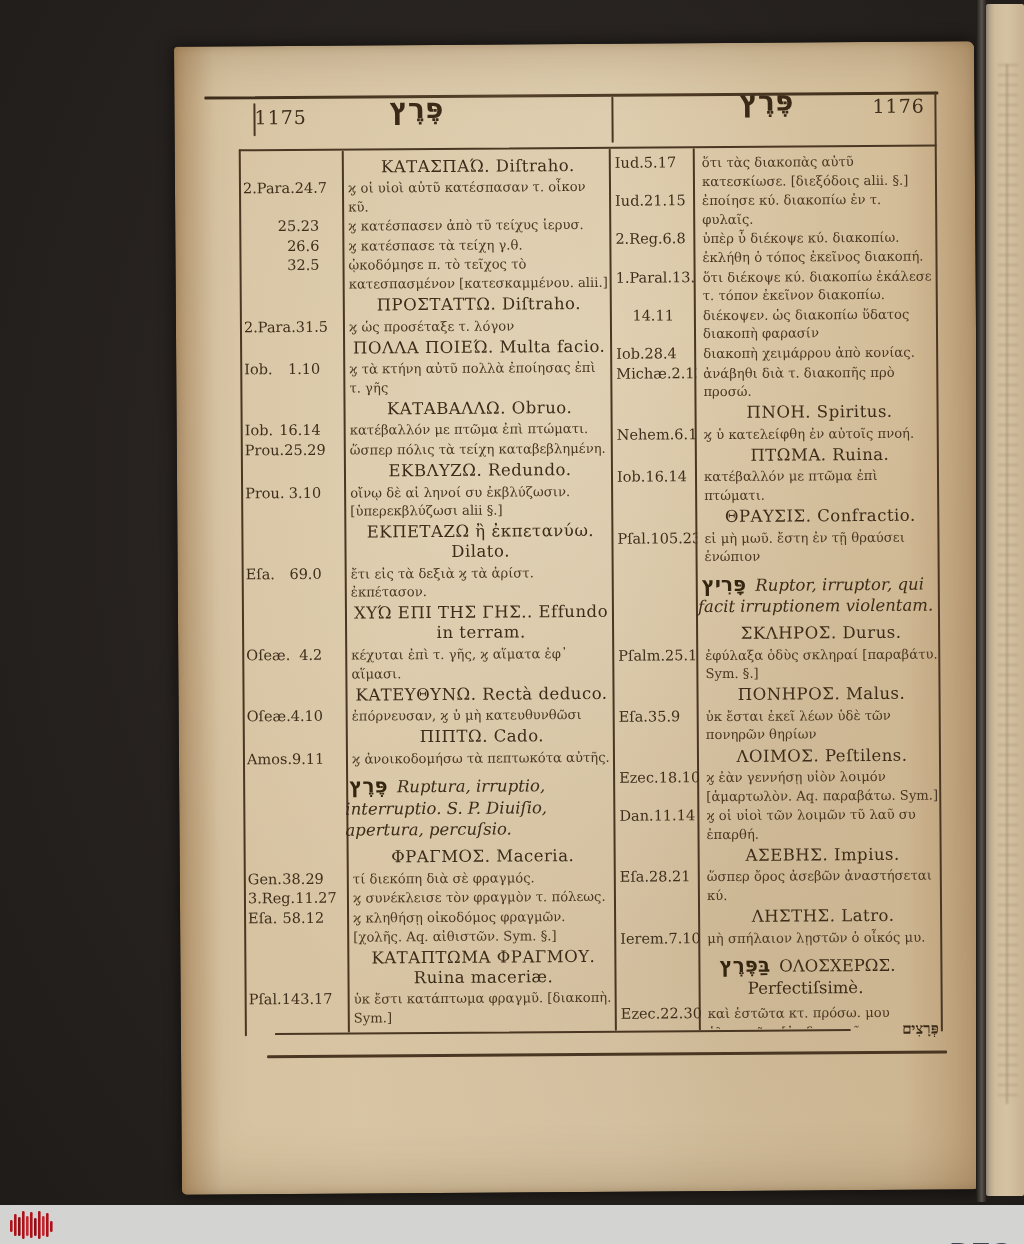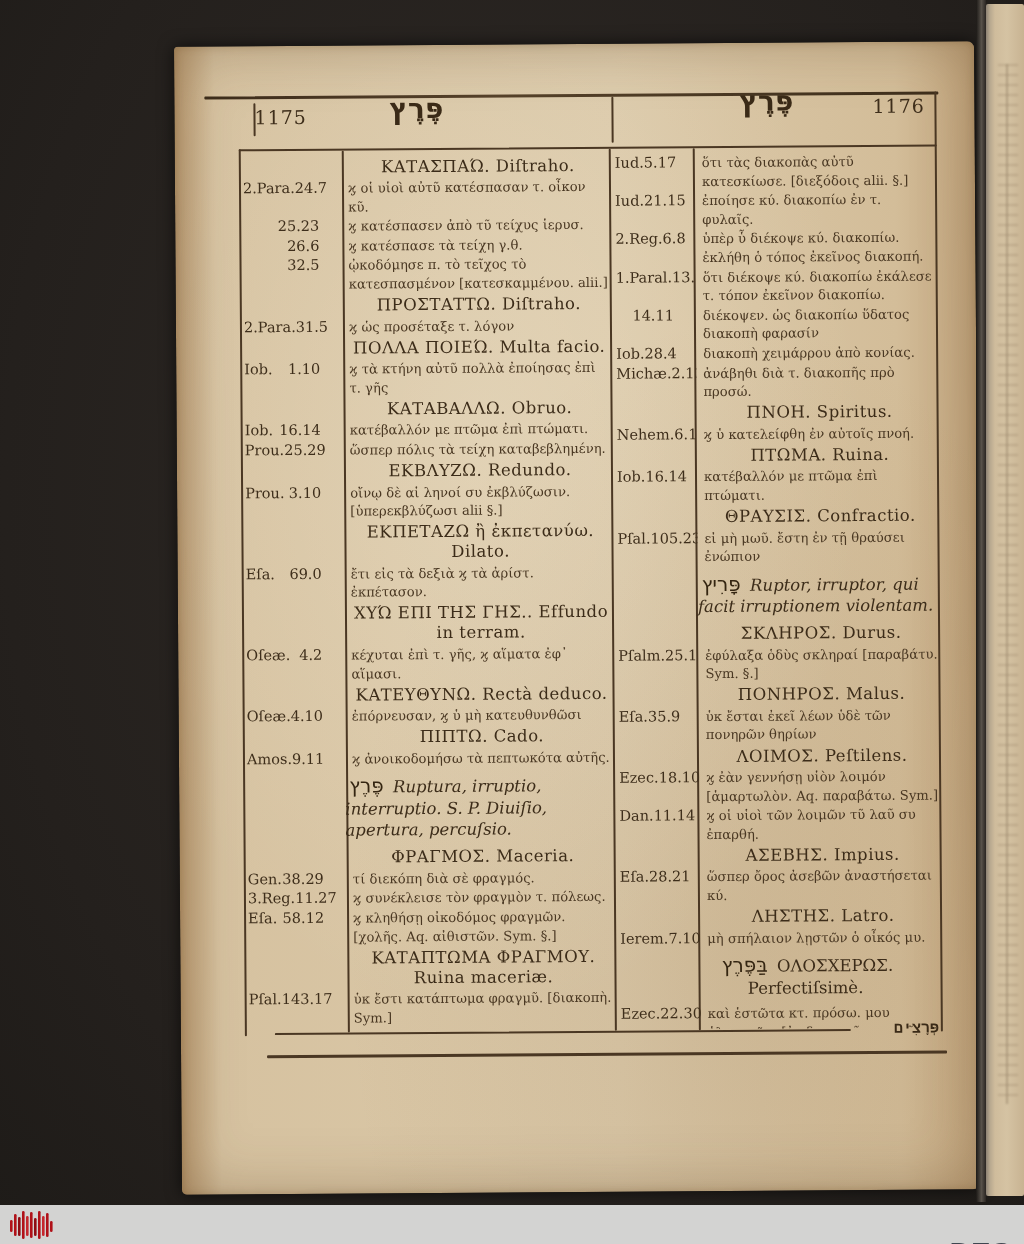--- a/index.html
+++ b/index.html
@@ -51,24 +51,24 @@
   .ref{
     font-size:14.5px;color:#3e2e1b;white-space:nowrap;
     padding:0 22px 0 2px;text-align:right;overflow:hidden;
   }
   .ref.split{display:flex;justify-content:space-between}
   .quote{font-size:13.2px;color:#4a3823;padding-left:7px}
   .head{grid-column:2;text-align:center;font-size:16.5px;line-height:20px;padding:1.5px 0 1.5px 6px;color:#3c2c19;letter-spacing:.5px}
   .hebent{display:block;padding-left:var(--refw);margin:7px 0 5px;font-size:16.5px;line-height:21.5px;color:#3c2c19}
   .hebent.c{text-align:center;padding-left:calc(var(--refw) - 30px)}
   .hebent.l .latgloss{font-style:italic}
-  .hebword{font-family:"DejaVu Sans",sans-serif;font-weight:normal;font-size:20px;color:#342511;padding:0 4px}
+  .hebword{font-family:"DejaVu Sans",sans-serif;font-weight:bold;font-size:20px;color:#342511;padding:0 4px}
   .catchword{
     position:absolute;right:42px;top:979px;
-    font-family:Liberation Mono, monospace;font-weight:bold;font-size:15px;color:#3a2a17;text-align:right;
+    font-family:Liberation Serif, serif;font-weight:bold;font-size:15px;color:#3a2a17;text-align:right;
   }
   
   .page-gap{position:absolute;left:976px;top:0;width:10px;height:1202px;
     background:linear-gradient(90deg,#1c1916 0%,#57514a 55%,#2a2522 100%)}
   .edge-strip{position:absolute;left:986px;top:4px;width:38px;height:1192px;border-radius:2px;
     background:linear-gradient(90deg,#8d8274 0px,#b7a88f 4px,#cfbc9c 9px,#d5c3a3 55%,#c8b392 100%)}
   .edge-ghost-text{position:absolute;left:12px;top:60px;width:20px;height:1040px;opacity:.55;filter:blur(.8px);
     background:
       linear-gradient(90deg, rgba(0,0,0,0) 8px, rgba(92,70,46,.55) 8px, rgba(92,70,46,.55) 10px, rgba(0,0,0,0) 10px),
       repeating-linear-gradient(to bottom, rgba(92,70,46,.30) 0 2px, rgba(0,0,0,0) 2px 10px)}

